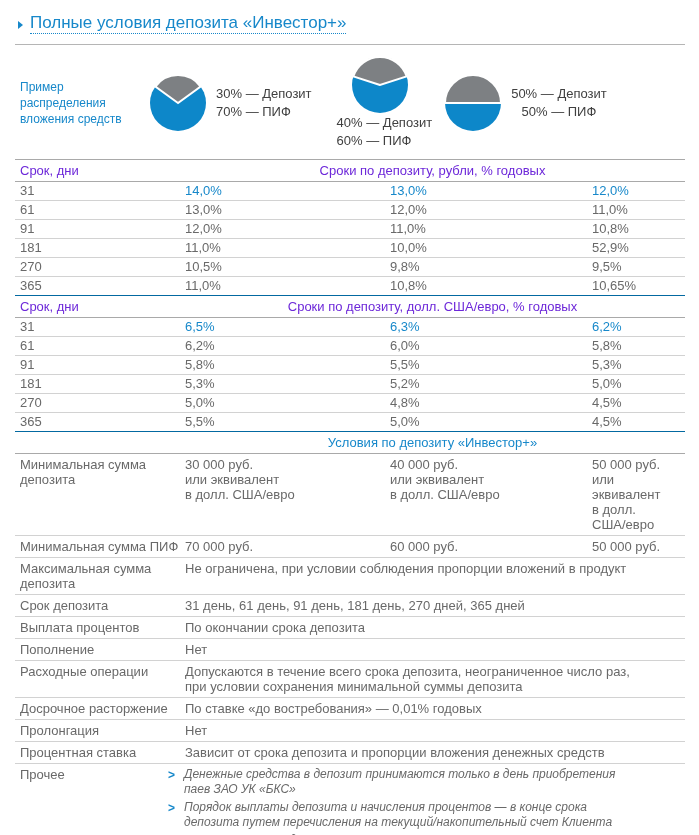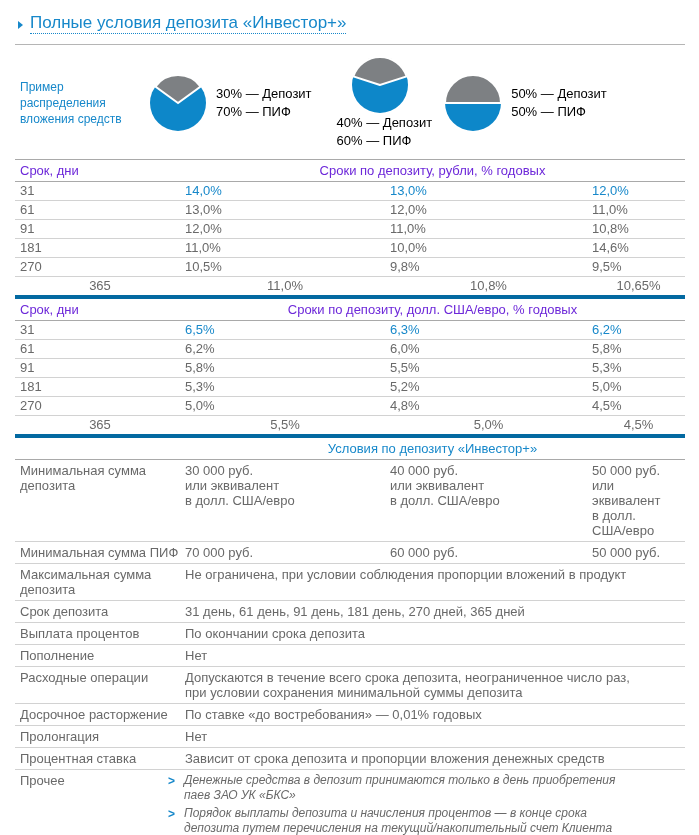--- a/index.html
+++ b/index.html
@@ -19,34 +19,34 @@
     border-bottom:1px dotted #1788ca; cursor:pointer; }
 
   hr.sep { border:none; border-top:1px solid #b5b5b5; margin:0; height:0; }
 
   
   .alloc { display:flex; align-items:center; padding:11px 0 9px 5px; }
   .alloc-label { width:123px; flex:none; font-size:12px; line-height:16px; color:#1788ca; }
   .alloc-option { display:flex; align-items:center; }
   .alloc-option.o0 { margin-left:6px; }
   .alloc-option.o1 { margin-left:16px;flex-direction:column; }
-  .alloc-option.o2 { margin-left:12px; }
-  .pie-legend { font-size:13px; line-height:18px; color:#000000; margin-left:9px; white-space:nowrap; }
+  .alloc-option.o2 { margin-left:12px;text-align:center; }
+  .pie-legend { font-size:13px; line-height:18px; color:#404040; margin-left:9px; white-space:nowrap; }
 
   
   .grid-row { display:grid; grid-template-columns:165px 205px 202px 1fr; }
   .cell { padding:2px 0 2px 5px; font-size:13px; }
 
   
   .rate-table.first { border-top:1px solid #a9a9a9; }
   .rate-head { border-bottom:1px solid #a9a9a9; color:#6d28d9; }
   .rate-head .cell { padding-top:4px; padding-bottom:3px; line-height:14px; }
   .rates-h { grid-column:2/5; text-align:center; padding-left:0; }
   .rate-row { border-bottom:1px solid #d2d2d2; }
-  .rate-row:last-child { border-bottom:4px solid #0369a1;text-align:center; }
+  .rate-row:last-child { border-bottom:1px solid #0369a1; }
   .rate-row .cell { line-height:16px; padding-top:1px; padding-bottom:1px; }
   .rate-row .rate-val { color:#696969; }
   .rate-row.hl .rate-val { color:#1788ca; }
 
   
   .cond-header { border-bottom:1px solid #a9a9a9; color:#1788ca; }
   .cond-header .cell { grid-column:2/5; text-align:center; padding:4px 0 3px; line-height:14px; }
   .crow { border-bottom:1px solid #d2d2d2; }
   .crow:last-child { border-bottom:1px solid #a9a9a9; }
   .crow .cell { line-height:15px; padding-top:3px; padding-bottom:3px; }
@@ -130,21 +130,21 @@
       <div class="grid-row rate-row">
         <div class="cell">91</div>
         <div class="cell rate-val">12,0%</div>
         <div class="cell rate-val">11,0%</div>
         <div class="cell rate-val">10,8%</div>
       </div>
       <div class="grid-row rate-row">
         <div class="cell">181</div>
         <div class="cell rate-val">11,0%</div>
         <div class="cell rate-val">10,0%</div>
-        <div class="cell rate-val">14,6%</div>
+        <div class="cell rate-val">52,9%</div>
       </div>
       <div class="grid-row rate-row">
         <div class="cell">270</div>
         <div class="cell rate-val">10,5%</div>
         <div class="cell rate-val">9,8%</div>
         <div class="cell rate-val">9,5%</div>
       </div>
       <div class="grid-row rate-row">
         <div class="cell">365</div>
         <div class="cell rate-val">11,0%</div>

